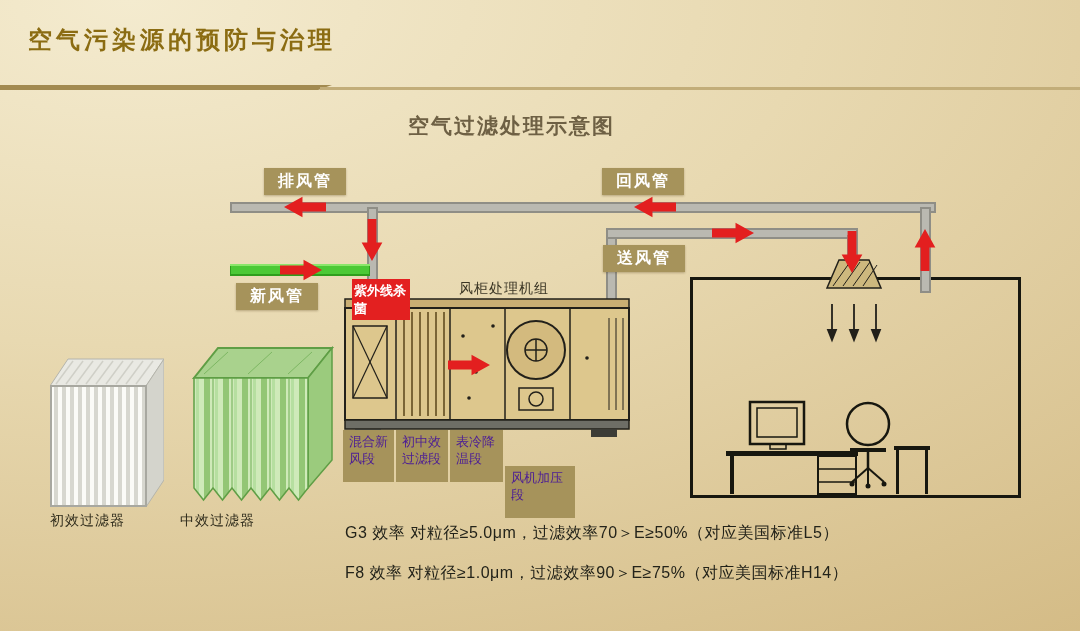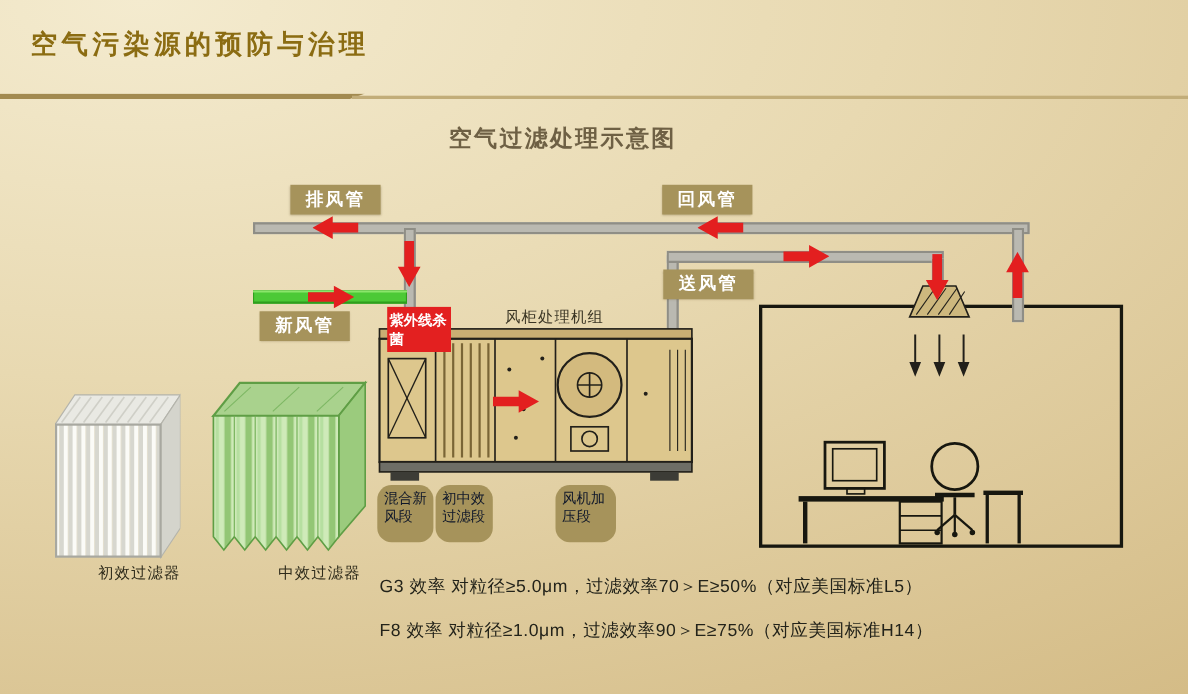--- a/index.html
+++ b/index.html
@@ -35,37 +35,37 @@
     padding:3px 14px; letter-spacing:2px; z-index:6; box-shadow:0 1px 2px rgba(90,70,30,.35); }
 
   .uv { position:absolute; left:352px; top:279px; width:58px; background:#e32020; color:#fff;
     font-size:13px; font-weight:bold; text-align:left; line-height:1.35; padding:3px 2px; z-index:7; }
 
   .ahu-cap { position:absolute; left:459px; top:280px; font-size:14px; color:#3a3524;
     letter-spacing:1px; z-index:6; }
 
   .ahu { position:absolute; left:343px; top:298px; width:288px; height:140px; z-index:3; }
 
-  .seg { position:absolute; top:441px; height:52px; background:#a6935b; color:#0f172a;
-    font-size:13px; line-height:1.3; padding:4px 6px; z-index:3; overflow:hidden;border-radius:13px; }
+  .seg { position:absolute; top:430px; height:52px; background:#a6935b; color:#4c1d95;
+    font-size:13px; line-height:1.3; padding:4px 6px; z-index:3; overflow:hidden; }
   .seg0 { left:343px; width:51px; }
   .seg1 { left:396px; width:52px; }
   .seg2 { left:450px; width:53px; }
-  .seg3 { left:505px; width:55px; }
+  .seg3 { left:505px; width:70px;margin-top:36px; }
   .seg4 { left:568px; width:62px; }
 
   .room { position:absolute; left:690px; top:277px; width:331px; height:221px;
     border:3px solid #17170f; z-index:1; }
   .diffuser { position:absolute; left:818px; top:258px; width:72px; height:92px; z-index:4; }
   .deskscene { position:absolute; left:722px; top:384px; width:212px; height:114px; z-index:2; }
 
   .filter { position:absolute; z-index:2; }
   .filter-pre { left:50px; top:356px; width:114px; height:152px; }
   .filter-mid { left:188px; top:340px; width:150px; height:168px; }
-  .filter-label { position:absolute; top:512px; font-size:14px; color:#2e2b1b; text-align:right;
+  .filter-label { position:absolute; top:512px; font-size:14px; color:#2e2b1b; text-align:left;
     letter-spacing:1px; z-index:2; }
   .filter-label-0 { left:50px; width:114px; }
   .filter-label-1 { left:180px; width:148px; }
 
   .note { position:absolute; left:345px; font-size:16px; color:#23231a; letter-spacing:.5px; z-index:2; }
   .note-0 { top:523px; }
   .note-1 { top:563px; }
 </style>
 </head>
 <body>
@@ -147,20 +147,21 @@
           <circle cx="133" cy="74" r="1.8"></circle>
         <circle cx="126" cy="100" r="1.8"></circle>
           <circle cx="150" cy="28" r="1.8"></circle>
         <circle cx="244" cy="60" r="1.8"></circle>
       </g>
     </svg>
   </div>
 
   <div class="seg seg0">混合新风段</div>
   <div class="seg seg1">初中效过滤段</div>
+  <div class="seg seg2">表冷降温段</div>
   <div class="seg seg3">风机加压段</div>
 
   <div class="diffuser">
     <svg width="72" height="92" viewBox="0 0 72 92">
       <polygon points="21,2 51,2 63,30 9,30" fill="#cdb87e" stroke="#22201a" stroke-width="1.5"></polygon>
       <g stroke="#22201a" stroke-width="1">
         <line x1="15" y1="28" x2="32" y2="4"></line>
         <line x1="25" y1="28" x2="42" y2="4"></line>
         <line x1="35" y1="28" x2="52" y2="4"></line>
         <line x1="45" y1="28" x2="59" y2="7"></line>

